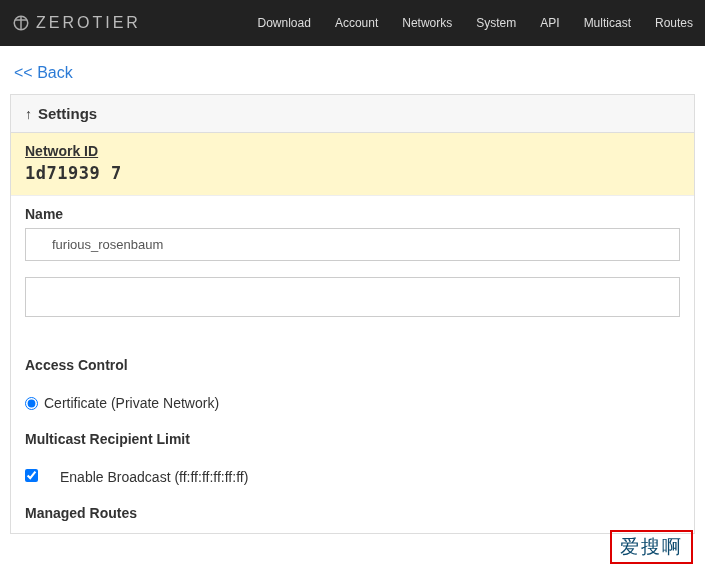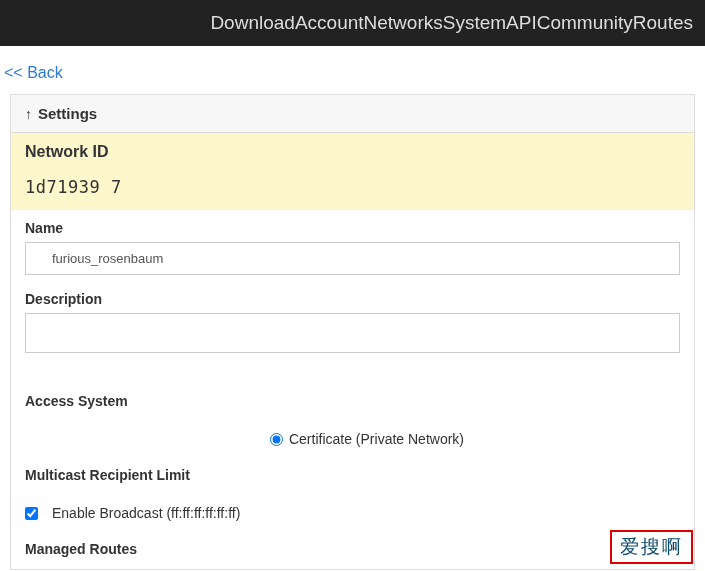--- a/index.html
+++ b/index.html
@@ -1,65 +1,73 @@
 <!DOCTYPE html>
 <html><head>
 <meta charset="utf-8">
 <style>
   * { box-sizing: border-box; margin: 0; padding: 0; }
   body { font-family: "Helvetica Neue", Arial, sans-serif; font-size: 14px; color: #333; background: #fff; width: 705px; }
   
   .topbar { background: #222; height: 46px; display: flex; align-items: center; padding: 0 12px; color: #ccc; }
   .logo { display: flex; align-items: center; gap: 6px; font-size: 16px; letter-spacing: 3px; color: #bbb; font-weight: 300; }
   .logo-icon { width: 18px; height: 18px; }
-  .nav { margin-left: auto; display: flex; font-size: 19px; }
+  .nav { margin-left: auto; display: flex; gap: 24px; font-size: 12px; }
   .nav a { color: #ddd; text-decoration: none; cursor: pointer; }
   
-  .back { color: #2c7bd6; font-size: 16px; padding: 18px 4px 12px; display: inline-block; cursor: pointer; }
+  .back { color: #2c7bd6; font-size: 16px; padding: 18px 14px 12px; display: inline-block; cursor: pointer; }
   
   .panel { border: 1px solid #ddd; margin: 0 10px 10px; }
   .panel-header { background: #f7f7f7; border-bottom: 1px solid #ddd; padding: 10px 14px; font-weight: bold; font-size: 15px; display: flex; align-items: center; gap: 6px; color: #2c7bd6; }
   .panel-header span { color: #333; }
   .panel-body { padding: 0; }
   
   .netid-block { background: #fff7cc; padding: 10px 14px 12px; border-bottom: 1px solid #eee; }
-  .netid-label { font-weight: bold; font-size: 16px; margin-bottom: 16px; }
-  .netid-value { font-family: monospace; font-size: 17px; letter-spacing: 0.5px; }
+  .netid-label { font-weight: bold; font-size: 14px; margin-bottom: 4px; text-decoration: underline; }
+  .netid-value { font-family: monospace; font-size: 17px; letter-spacing: 0.5px; font-weight: bold; }
   
   .field { padding: 10px 14px 6px; }
   .field-label { font-weight: bold; font-size: 14px; margin-bottom: 6px; }
   .input { width: 100%; border: 1px solid #ccc; padding: 8px 26px; font-size: 13px; color: #555; background: #fff; }
   
   .textarea { width: 100%; border: 1px solid #ccc; padding: 8px 10px; min-height: 40px; background: #fff; }
   
   .section-spacer { height: 24px; }
   
-  .ac-row { display: flex; padding: 10px 14px; gap: 36px; align-items: center; justify-content: flex-end; }
+  .ac-row { display: flex; padding: 10px 14px; gap: 64px; align-items: center; }
   .radio-opt { display: flex; align-items: center; gap: 6px; font-size: 14px; }
   .ac-spacer { flex: 0 0 180px; }
   
-  .checkbox-row { padding: 10px 14px; display: flex; align-items: center; gap: 14px; font-size: 14px; }
+  .checkbox-row { padding: 10px 14px; display: flex; align-items: flex-start; gap: 22px; font-size: 14px; }
   
   .watermark { position: absolute; left: 610px; top: 530px; border: 2px solid #d00; color: #0c4a6e; padding: 2px 8px; font-size: 19px; font-family: sans-serif; letter-spacing: 2px; }
   
   .arrow-up { color: #2c7bd6; font-size: 14px; }
 </style>
 </head>
 <body>
 
 
 
 <div class="topbar">
+  <div class="logo">
+    <svg class="logo-icon" viewBox="0 0 24 24">
+        <circle cx="12" cy="12" r="9" fill="none" stroke="#aaa" stroke-width="2"></circle>
+        <line x1="12" y1="3" x2="12" y2="21" stroke="#aaa" stroke-width="2"></line>
+        <line x1="4" y1="8" x2="20" y2="8" stroke="#aaa" stroke-width="2"></line>
+      </svg>
+    <span>ZEROTIER</span>
+  </div>
   <div class="nav">
     <a>Download</a>
     <a>Account</a>
     <a>Networks</a>
     <a>System</a>
     <a>API</a>
-    <a>Community</a>
+    <a>Multicast</a>
     <a>Routes</a>
   </div>
 </div>
 
 <a class="back">&lt;&lt; Back</a>
 
 <div class="panel">
   <div class="panel-header">
     <span class="arrow-up">↑</span>
     <span>Settings</span>
@@ -70,28 +78,27 @@
       <div class="netid-label">Network ID</div>
       <div class="netid-value">1d71939           7</div>
     </div>
 
     <div class="field">
       <div class="field-label">Name</div>
       <input class="input" type="text" value="furious_rosenbaum" style="">
     </div>
 
     <div class="field">
-      <div class="field-label">Description</div>
       <div class="textarea"></div>
     </div>
 
     <div class="section-spacer"></div>
 
     <div class="field">
-      <div class="field-label">Access System</div>
+      <div class="field-label">Access Control</div>
     </div>
     <div class="ac-row">
       <label class="radio-opt">
         <input type="radio" name="ac" checked="" style="">
         <span>Certificate (Private Network)</span>
       </label>
       <div class="ac-spacer"></div>
     </div>
 
     <div class="field">

